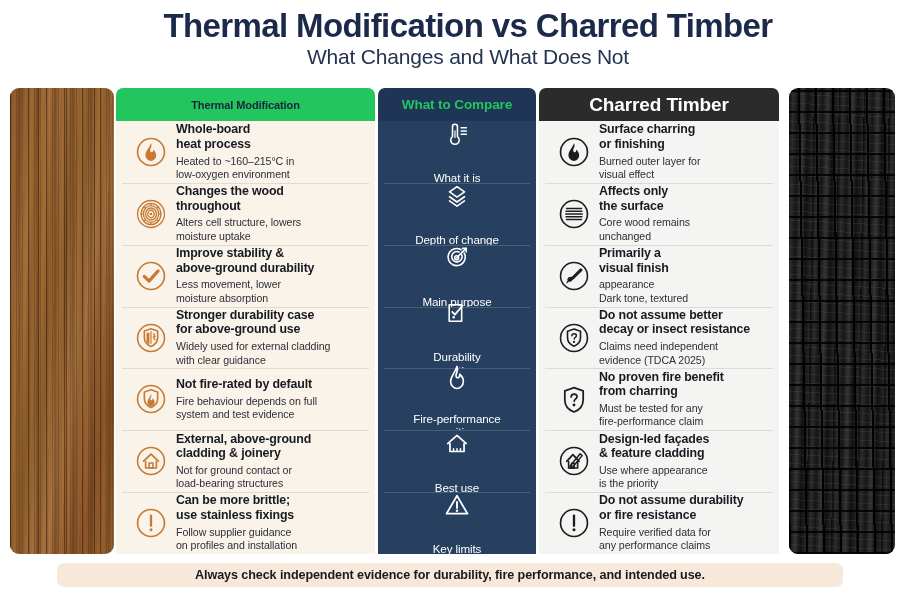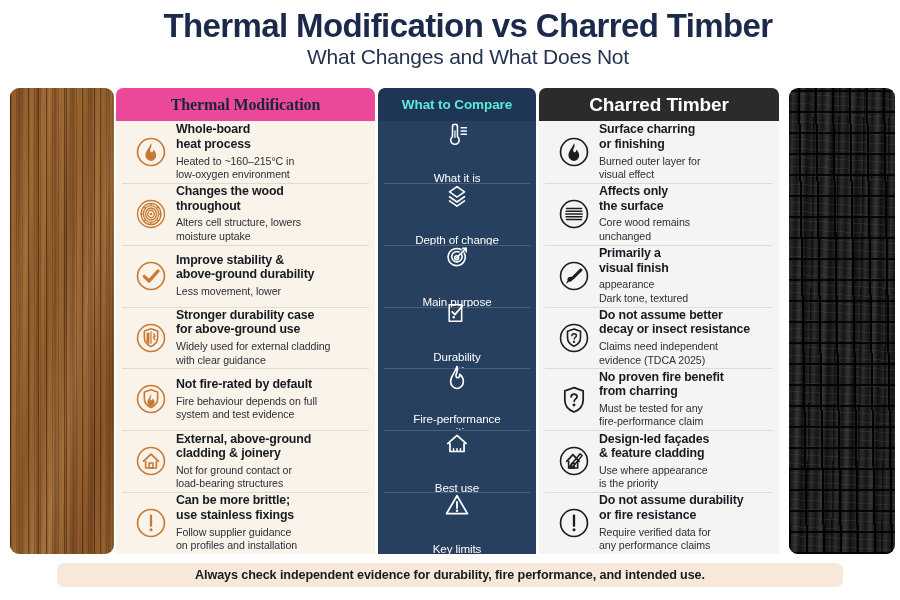--- a/index.html
+++ b/index.html
@@ -131,28 +131,27 @@
     height: 33px;
     border-radius: 7px 7px 0 0;
     display: flex;
     align-items: center;
     justify-content: center;
     font-weight: bold;
     letter-spacing: -0.1px;
     flex: none;
   }
   .head-thermal {
-    background: #ec4899;
+    background: #22c55e;
     color: #19253d;
-    font-size: 16px;
-    font-family: Liberation Serif, serif;
+    font-size: 11px;
   }
   .head-compare {
     background: #1e3555;
-    color: #5eead4;
+    color: #22c55e;
     font-size: 13.5px;
   }
   .head-charred {
     background: #2b2b2b;
     color: #ffffff;
     font-size: 19px;
   }
 
   .rows { display: flex; flex-direction: column; flex: 1; }
 
@@ -304,20 +303,21 @@
                 <path d="M15.5 24.5l6 6 11.5-13" stroke-width="4" stroke-linecap="round" stroke-linejoin="round"></path>
               </svg>
             </div>
             <div class="text-cell">
               <div class="cell-title">
                 <div>Improve stability &amp;</div>
                 <div>above-ground durability</div>
               </div>
               <div class="cell-sub">
                 <div>Less movement, lower</div>
+                <div>moisture absorption</div>
               </div>
             </div>
           </div>
           <div class="row row-left">
             <div class="icon-cell">
               <svg width="38" height="38" viewBox="0 0 48 48" fill="none" stroke="#c87a33" stroke-width="2">
                 <circle cx="24" cy="24" r="17"></circle>
                 <path d="M24 12.3l8.4 3v8.2c0 5.4-3.6 9.4-8.4 11.2-4.8-1.8-8.4-5.8-8.4-11.2v-8.2z"></path>
                 <path d="M24 15.6v15.6" stroke-width="1.5"></path>
                 <path d="M22 17.4h-3.6v11.4c.8 1.4 2 2.4 3.6 3.2z" fill="#c87a33" stroke="none"></path>

